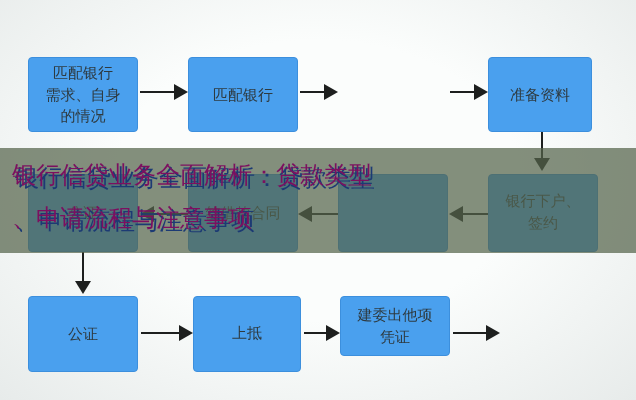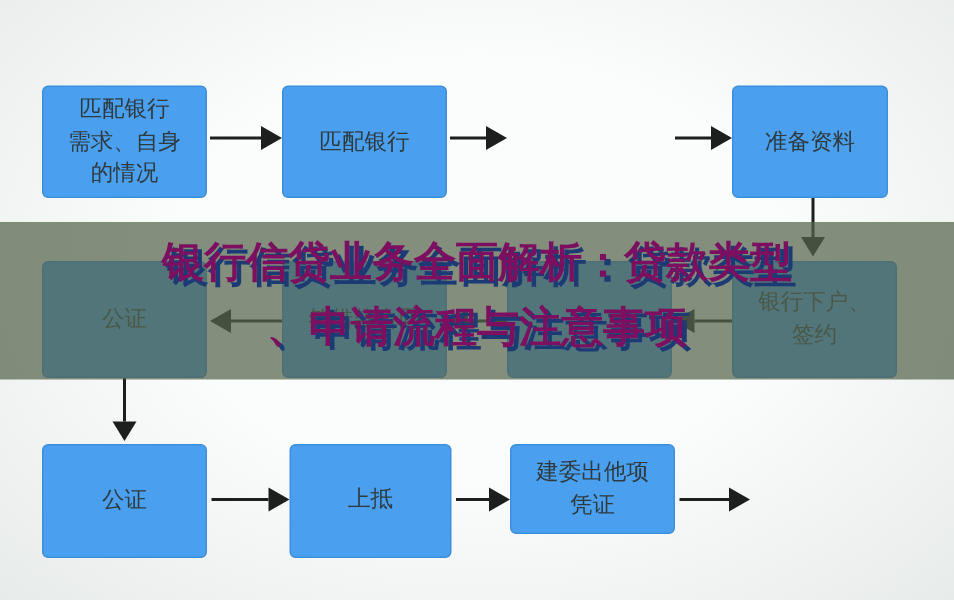--- a/index.html
+++ b/index.html
@@ -46,22 +46,21 @@
     border-top:13px solid var(--arrow);
     border-left:8px solid transparent;border-right:8px solid transparent;
   }
   .banner{
     position:absolute;left:0;top:148px;width:636px;height:105px;
     background:var(--overlay);
     z-index:5;
   }
   .banner-title{
     width:612px;margin:0 auto;padding-top:5px;
-    text-align:center;
-    font-size:28px;font-weight:700;line-height:43px;letter-spacing:0px;
+    font-size:24px;font-weight:400;line-height:43px;letter-spacing:0px;
     color:var(--title);
     text-shadow:3px 3px 0 var(--title-shadow);
   }
 </style>
 </head>
 <body>
 
 <div class="stage">
 
   <div class="node" style="left:28px;top:57px;width:110px;height:75px;">匹配银行
@@ -72,21 +71,21 @@
 
   <div class="ah right" style="left:140px;top:91px;width:34px;"></div>
   <div class="ah right" style="left:300px;top:91px;width:24px;"></div>
   <div class="ah right" style="left:450px;top:91px;width:24px;"></div>
 
   <div class="av" style="left:541px;top:132px;height:26px;"></div>
 
   <div class="node" style="left:28px;top:174px;width:110px;height:78px;">公证</div>
   <div class="node" style="left:188px;top:174px;width:110px;height:78px;">签借款合同</div>
   <div class="node" style="left:338px;top:174px;width:110px;height:78px;"></div>
-  <div class="node" style="left:488px;top:174px;width:110px;height:78px;">银行下户、
+  <div class="node" style="left:488px;top:174px;width:110px;height:78px;font-family:Liberation Serif, serif;">银行下户、
 签约</div>
 
   <div class="ah left" style="left:154px;top:213px;width:34px;"></div>
   <div class="ah left" style="left:312px;top:213px;width:26px;"></div>
   <div class="ah left" style="left:463px;top:213px;width:25px;"></div>
 
   <div class="av" style="left:82px;top:252px;height:29px;"></div>
 
   <div class="node" style="left:28px;top:296px;width:110px;height:76px;">公证</div>
   <div class="node" style="left:193px;top:296px;width:108px;height:76px;font-family:Liberation Serif, serif;">上抵</div>

